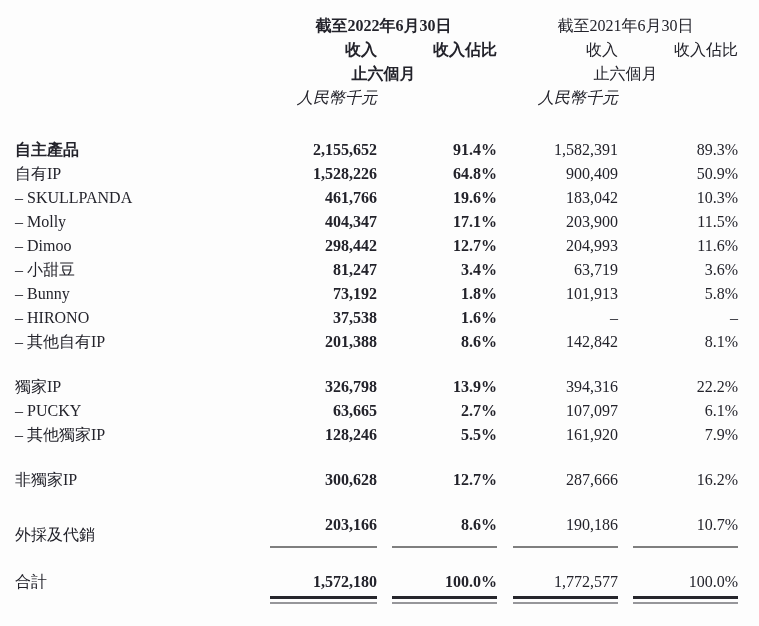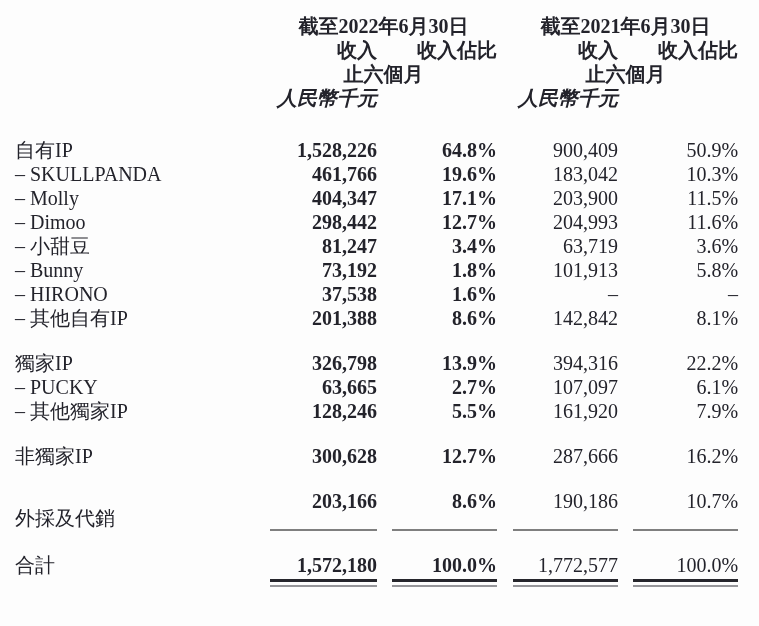--- a/index.html
+++ b/index.html
@@ -12,21 +12,21 @@
     height: 626px;
     overflow: hidden;
     font-family: "Liberation Serif", "DejaVu Serif", serif;
     color: #23232b;
   }
   table.fin {
     border-collapse: collapse;
     table-layout: fixed;
     margin: 14px 0 0 15px;
     width: 723px;
-    font-size: 20px;
+    font-size: 16px;
   }
   table.fin td {
     padding: 0;
     line-height: 24px;
     white-space: nowrap;
     vertical-align: bottom;
   }
   
   col.c-label { width: 255px; }
   col.c-v1 { width: 107px; }
@@ -34,29 +34,29 @@
   col.c-s1 { width: 105px; }
   col.c-g2 { width: 16px; }
   col.c-v2 { width: 105px; }
   col.c-g3 { width: 15px; }
   col.c-s2 { width: 105px; }
 
   .num { text-align: right; }
   .ctr { text-align: center; }
   .b { font-weight: bold; }
   .unit { font-style: italic; }
-  thead td { line-height: 24px; font-weight: bold; }
+  thead td { line-height: 24px; }
   thead tr.unit-row td { padding-bottom: 28px; }
 
   tr.spacer td { height: 21px; line-height: 21px; }
   tr.spacer-lg td { height: 22px; line-height: 22px; }
 
   tr.rule-single td.ruled {
     border-bottom: 2px solid #7f7f7f;
-    padding-bottom: 16px;
+    padding-bottom: 9px;
   }
   tr.dblrule td { padding: 0; height: 9px; }
   tr.dblrule .dbl {
     margin-top: 2px;
     height: 3px;
     border-top: 3px solid #26262c;
     border-bottom: 2px solid #96969a;
   }
 </style>
 </head>
@@ -102,20 +102,30 @@
       <td></td>
       <td></td>
       <td></td>
       <td class="num unit">人民幣千元</td>
       <td></td>
       <td></td>
     </tr>
   </thead>
   <tbody>
       <tr>
+        <td class="b">自主產品</td>
+        <td class="num b">2,155,652</td>
+        <td></td>
+        <td class="num b">91.4%</td>
+        <td></td>
+        <td class="num">1,582,391</td>
+        <td></td>
+        <td class="num">89.3%</td>
+      </tr>
+      <tr>
         <td>自有IP</td>
         <td class="num b">1,528,226</td>
         <td></td>
         <td class="num b">64.8%</td>
         <td></td>
         <td class="num">900,409</td>
         <td></td>
         <td class="num">50.9%</td>
       </tr>
       <tr>

